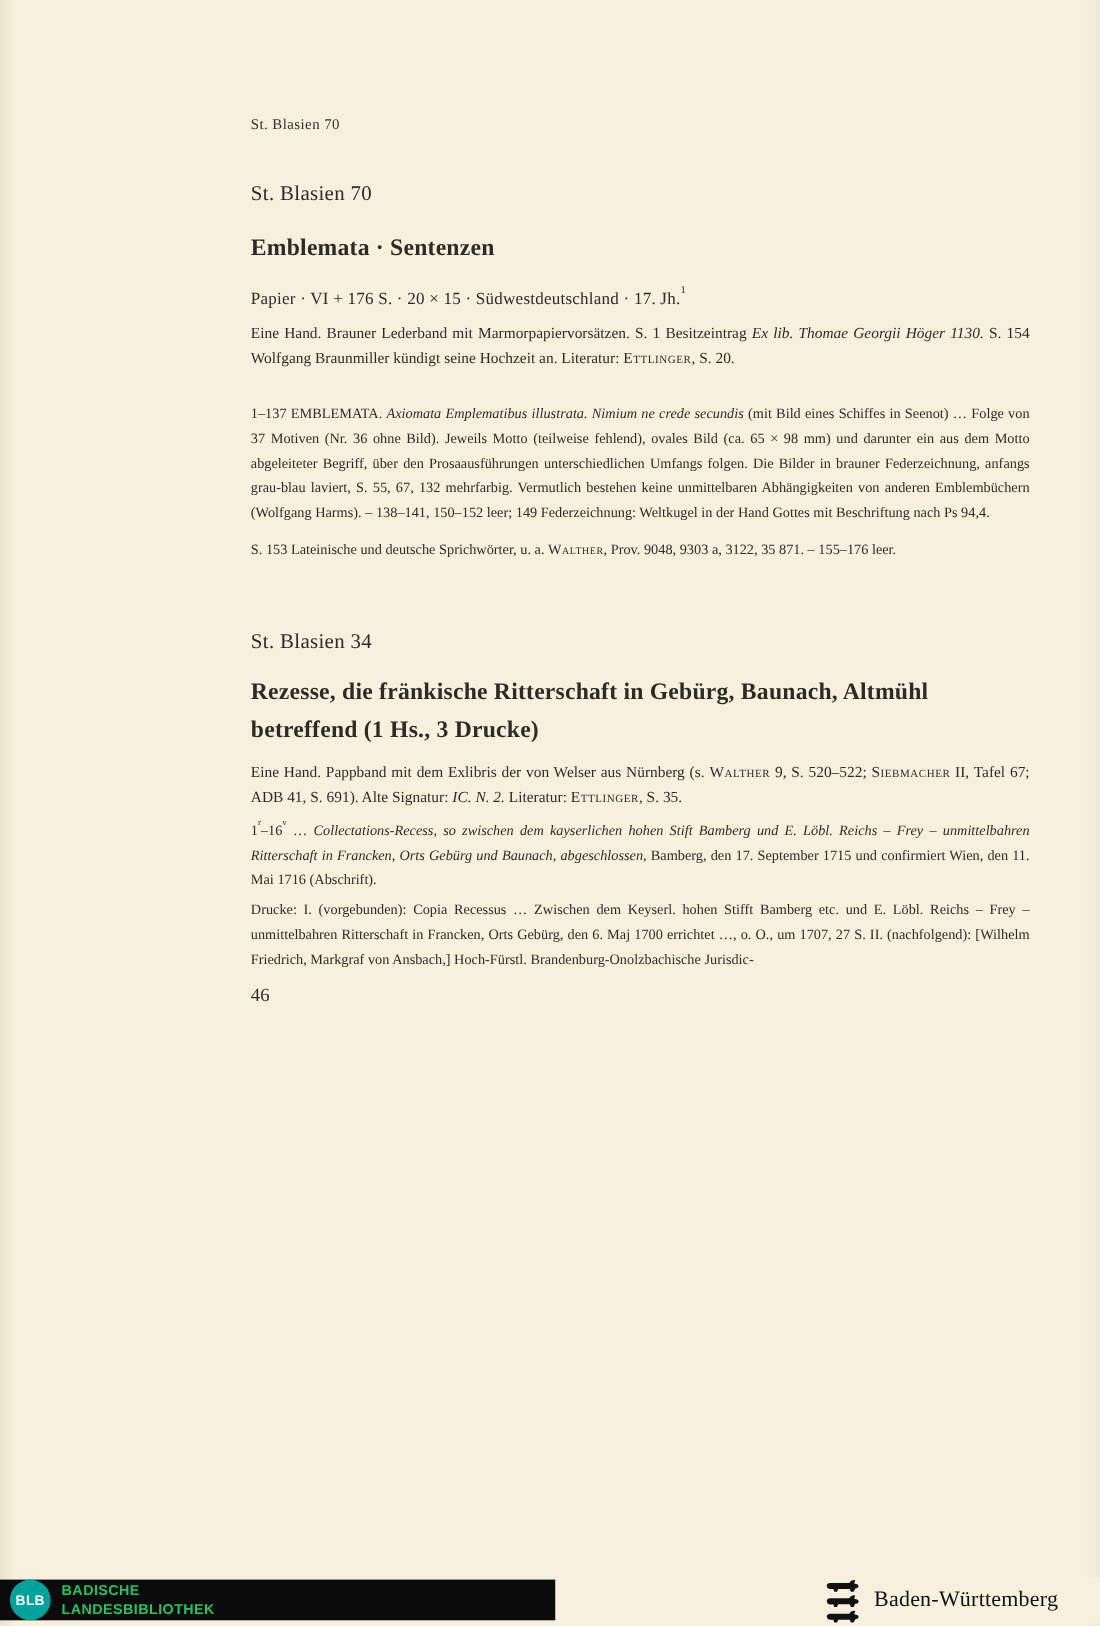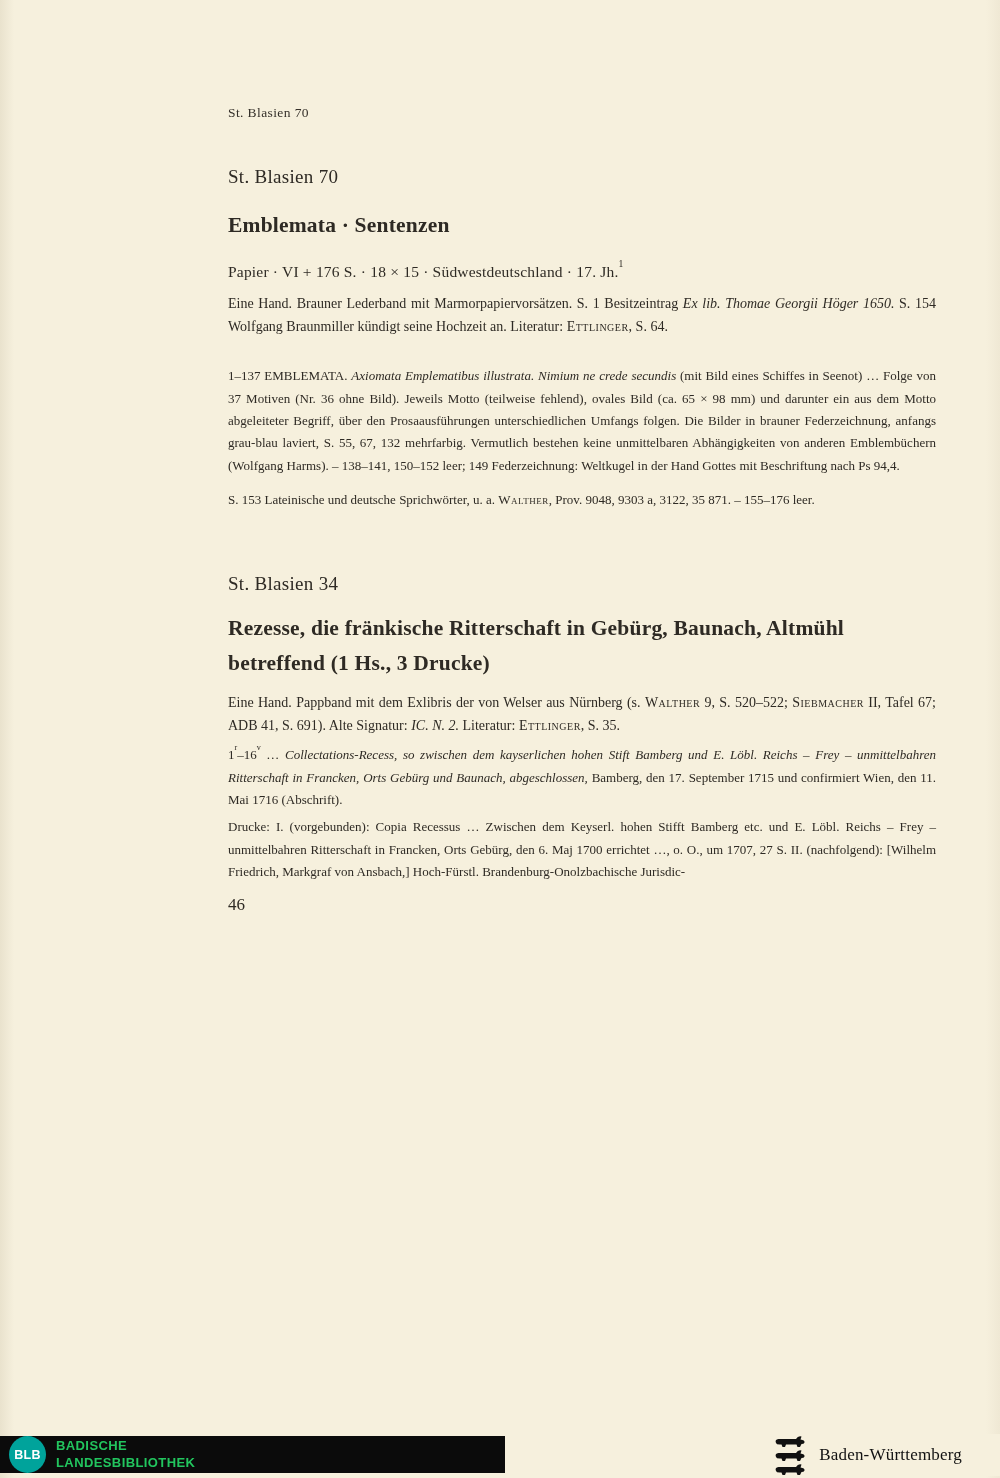--- a/index.html
+++ b/index.html
@@ -114,38 +114,38 @@
     display: flex;
     align-items: center;
     justify-content: flex-end;
     gap: 8px;
     padding-right: 38px;
     box-sizing: border-box;
   }
   .coat-of-arms { flex: 0 0 auto; }
   .region-name {
     font-family: "Liberation Serif", serif;
-    font-size: 17px;
+    font-size: 20px;
     color: #111111;
     letter-spacing: 0.2px;
   }
 </style>
 </head>
 <body>
 
 <div class="sheet">
   <div class="content">
 
     <div class="running-head">St. Blasien 70</div>
 
     <section>
       <h2 class="entry-heading">St. Blasien 70</h2>
       <h1 class="entry-title">Emblemata · Sentenzen</h1>
-      <p class="phys"><span>Papier · VI + 176 S. · 18 × 15 · Südwestdeutschland · 17. Jh.</span><sup>1</sup></p>
-      <p class="small-par"><span>Eine Hand. Brauner Lederband mit Marmorpapiervorsätzen. S. 1 Besitzeintrag </span><span class="it">Ex lib. Thomae Georgii Höger 1650.</span><span> S. 154 Wolfgang Braunmiller kündigt seine Hochzeit an. Literatur: </span><span class="sc">Ettlinger</span><span>, S. 64.</span></p>
+      <p class="phys"><span>Papier · VI + 176 S. · 20 × 15 · Südwestdeutschland · 17. Jh.</span><sup>1</sup></p>
+      <p class="small-par"><span>Eine Hand. Brauner Lederband mit Marmorpapiervorsätzen. S. 1 Besitzeintrag </span><span class="it">Ex lib. Thomae Georgii Höger 1130.</span><span> S. 154 Wolfgang Braunmiller kündigt seine Hochzeit an. Literatur: </span><span class="sc">Ettlinger</span><span>, S. 20.</span></p>
       <p class="body-par"><span>1–137 EMBLEMATA. </span><span class="it">Axiomata Emplematibus illustrata. Nimium ne crede secundis</span><span> (mit Bild eines Schiffes in Seenot) … Folge von 37 Motiven (Nr. 36 ohne Bild). Jeweils Motto (teilweise fehlend), ovales Bild (ca. 65 × 98 mm) und darunter ein aus dem Motto abgeleiteter Begriff, über den Prosaausführungen unterschiedlichen Umfangs folgen. Die Bilder in brauner Federzeichnung, anfangs grau-blau laviert, S. 55, 67, 132 mehrfarbig. Vermutlich bestehen keine unmittelbaren Abhängigkeiten von anderen Emblembüchern (Wolfgang Harms). – 138–141, 150–152 leer; 149 Federzeichnung: Weltkugel in der Hand Gottes mit Beschriftung nach Ps 94,4.</span></p>
       <p class="body-par mb-sect"><span>S. 153 Lateinische und deutsche Sprichwörter, u. a. </span><span class="sc">Walther</span><span>, Prov. 9048, 9303 a, 3122, 35 871. – 155–176 leer.</span></p>
     </section>
 
     <section>
       <h2 class="entry-heading mb-entry2-head">St. Blasien 34</h2>
       <h1 class="entry-title" style="margin-bottom:12px">Rezesse, die fränkische Ritterschaft in Gebürg, Baunach, Altmühl betreffend (1 Hs., 3 Drucke)</h1>
       <p class="small-par mb-small2"><span>Eine Hand. Pappband mit dem Exlibris der von Welser aus Nürnberg (s. </span><span class="sc">Walther</span><span> 9, S. 520–522; </span><span class="sc">Siebmacher</span><span> II, Tafel 67; ADB 41, S. 691). Alte Signatur: </span><span class="it">IC. N. 2.</span><span> Literatur: </span><span class="sc">Ettlinger</span><span>, S. 35.</span></p>
       <p class="body-par mb-par2"><span>1</span><sup>r</sup><span>–16</span><sup>v</sup><span> … </span><span class="it">Collectations-Recess, so zwischen dem kayserlichen hohen Stift Bamberg und E. Löbl. Reichs – Frey – unmittelbahren Ritterschaft in Francken, Orts Gebürg und Baunach, abgeschlossen,</span><span> Bamberg, den 17. September 1715 und confirmiert Wien, den 11. Mai 1716 (Abschrift).</span></p>
       <p class="body-par"><span>Drucke: I. (vorgebunden): Copia Recessus … Zwischen dem Keyserl. hohen Stifft Bamberg etc. und E. Löbl. Reichs – Frey – unmittelbahren Ritterschaft in Francken, Orts Gebürg, den 6. Maj 1700 errichtet …, o. O., um 1707, 27 S. II. (nachfolgend): [Wilhelm Friedrich, Markgraf von Ansbach,] Hoch-Fürstl. Brandenburg-Onolzbachische Jurisdic-</span></p>

